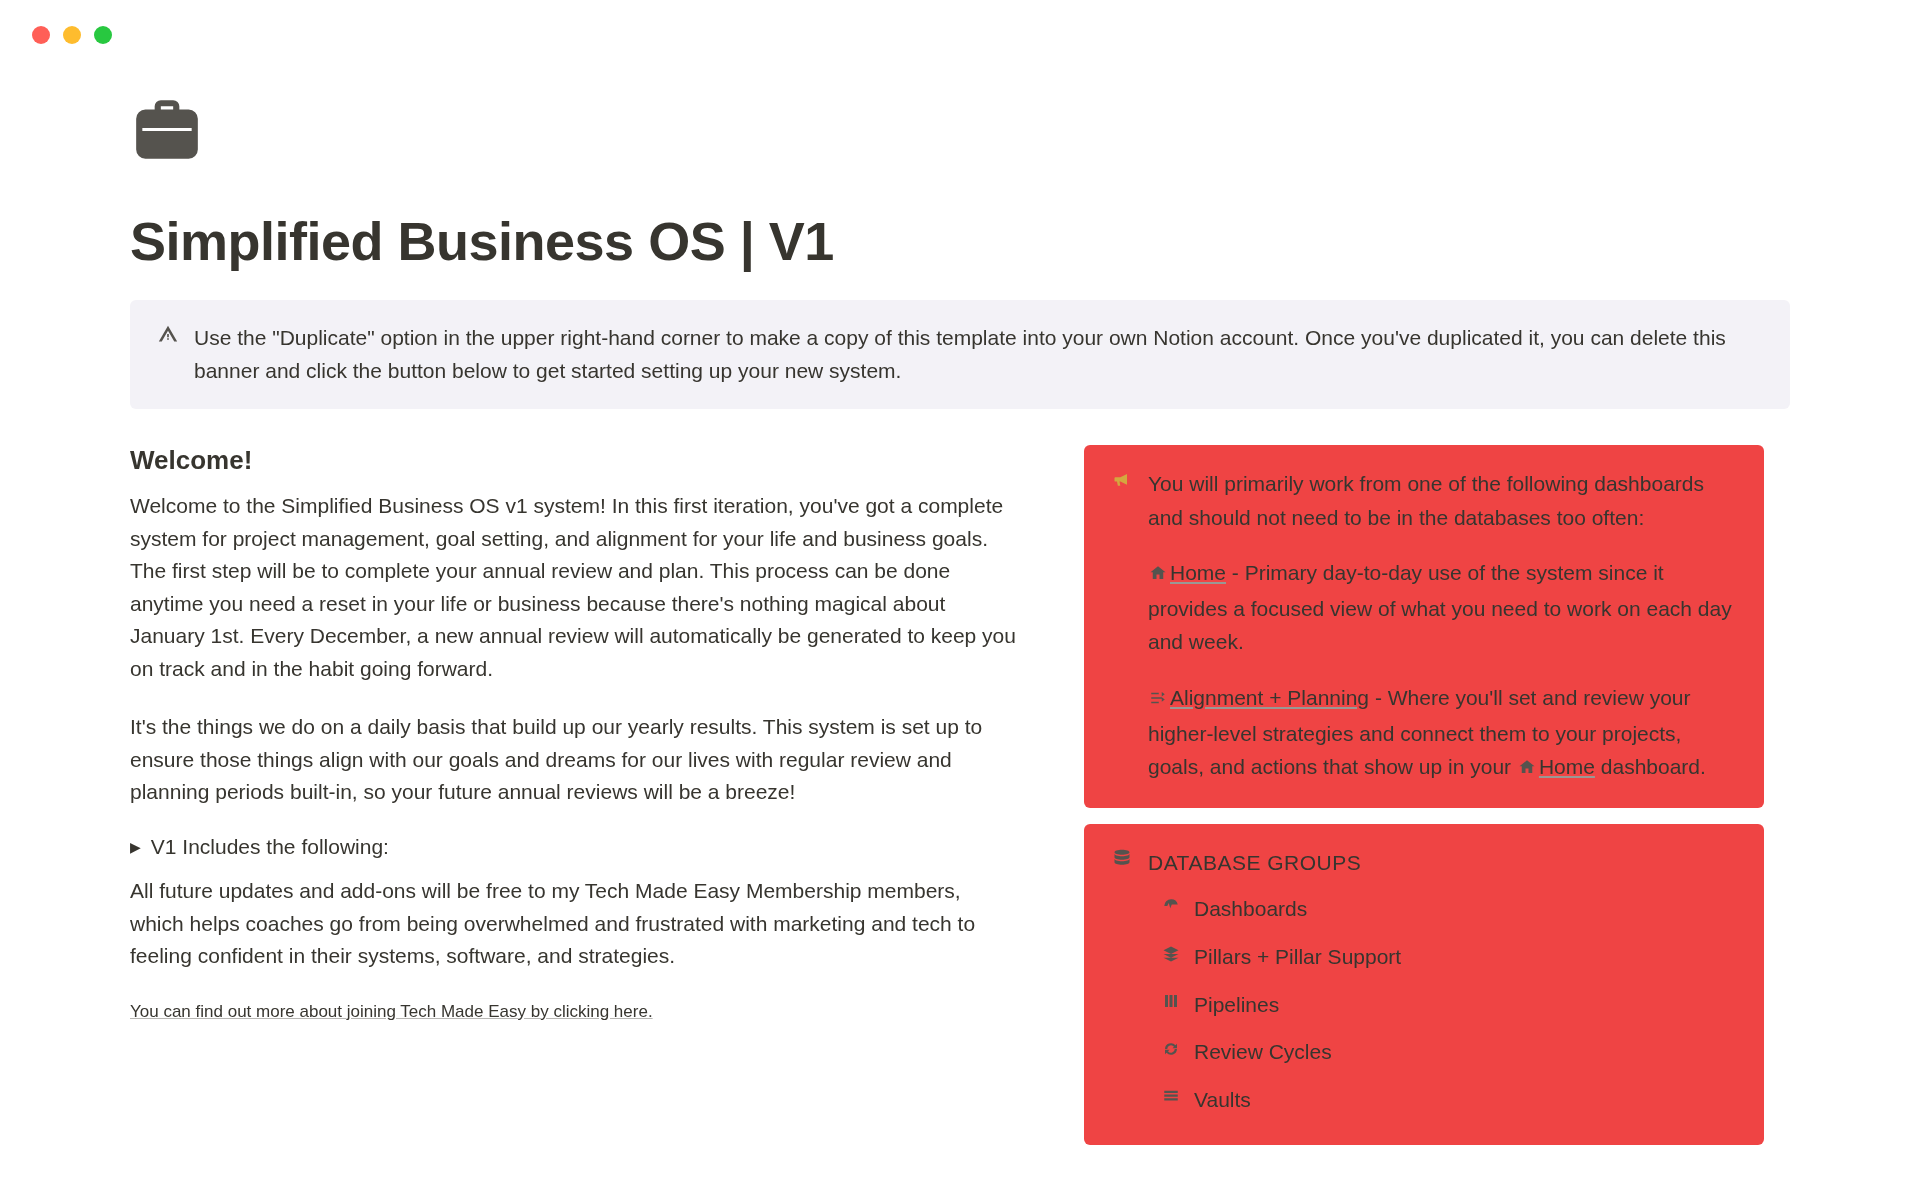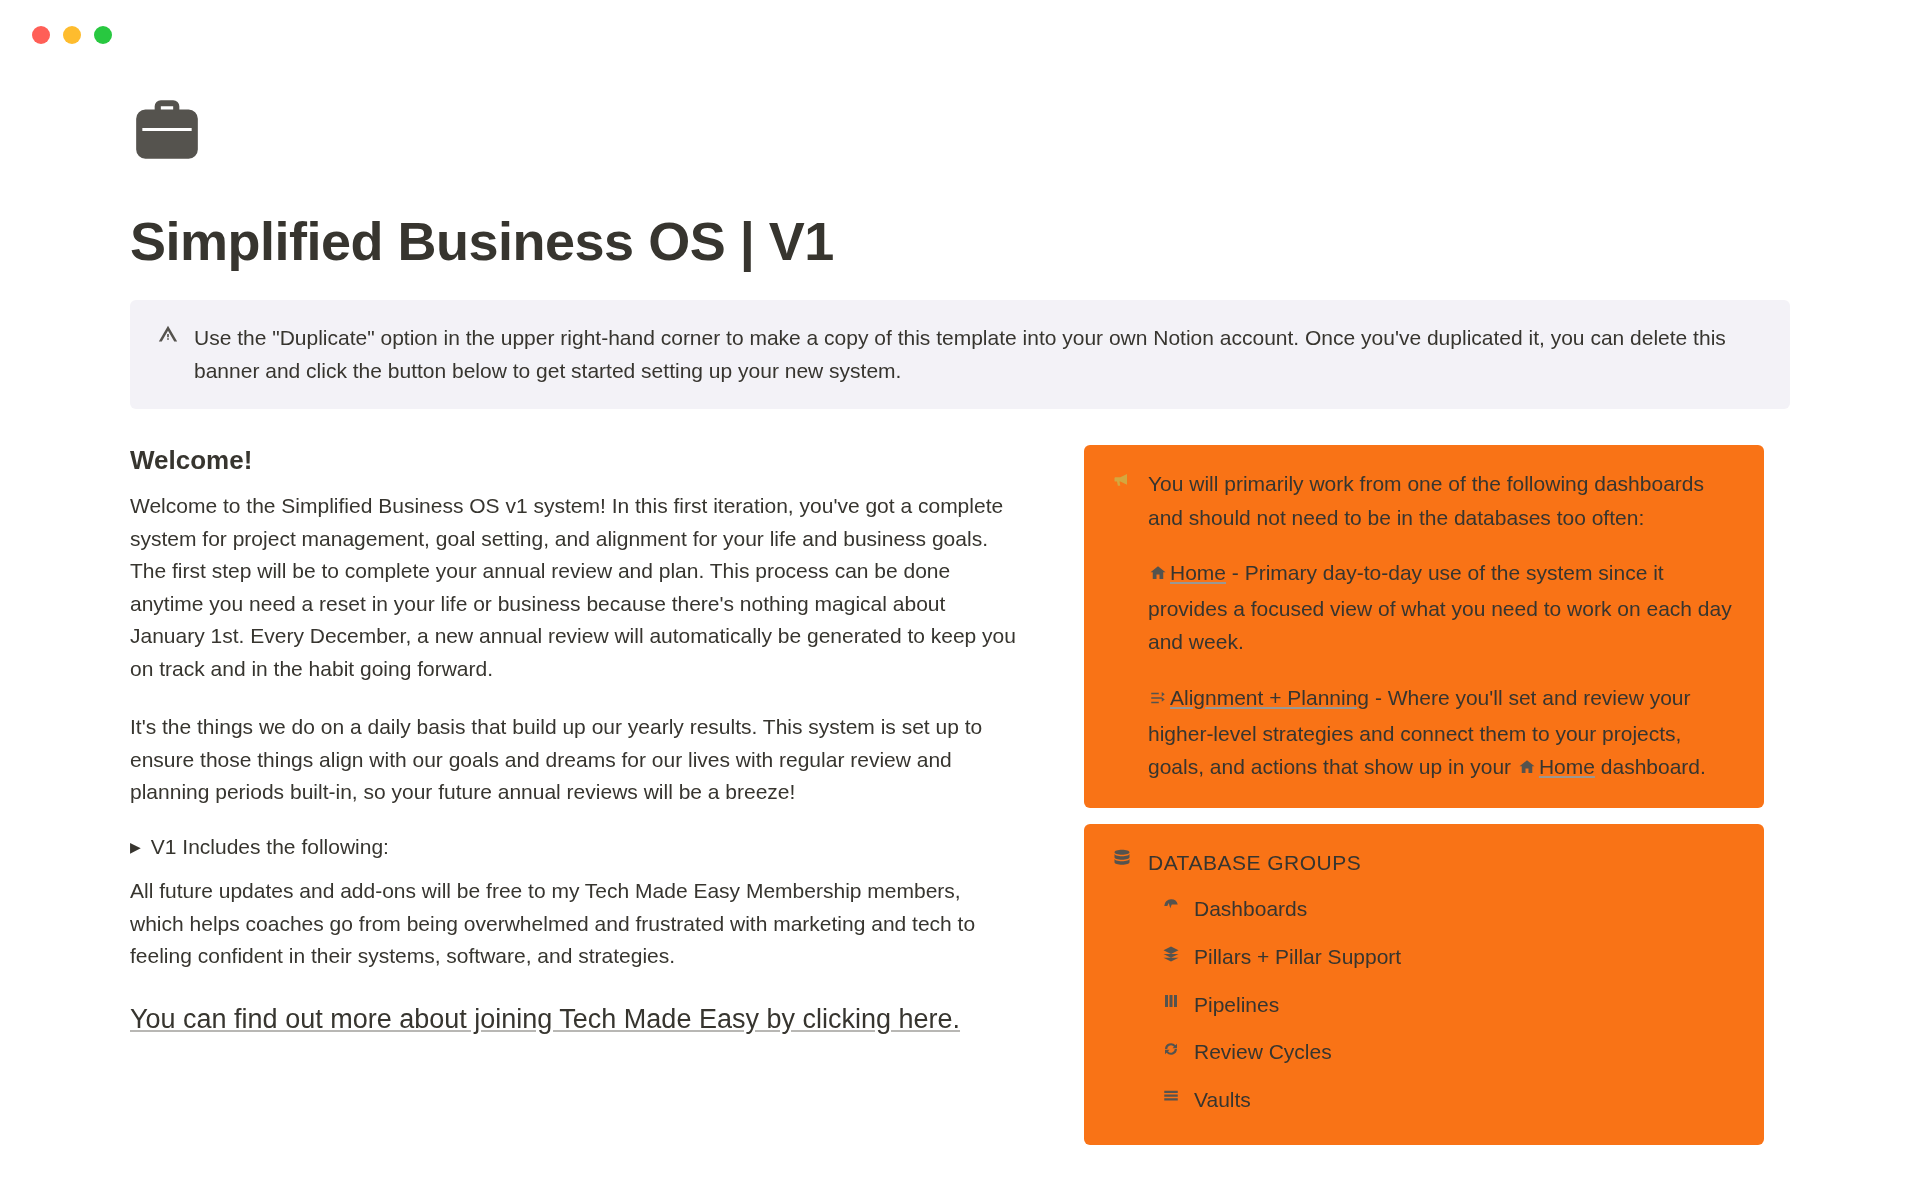--- a/index.html
+++ b/index.html
@@ -14,22 +14,22 @@
 .banner { background:#f3f2f7; border-radius:6px; padding:22px 28px; display:flex; gap:16px; margin-bottom:36px; }
 .banner-icon { flex-shrink:0; font-size:20px; color:#55534e; margin-top:2px; }
 .banner-text { font-size:21px; line-height:1.55; color:#37352f; }
 .columns { display:flex; gap:64px; }
 .left { flex:1; max-width:890px; }
 .right { width:680px; flex-shrink:0; }
 h2 { font-size:26px; font-weight:700; margin-bottom:14px; }
 p { font-size:21px; line-height:1.55; margin-bottom:26px; }
 .toggle-row { display:flex; align-items:center; gap:10px; font-size:21px; margin-bottom:16px; cursor:pointer; }
 .toggle-row .tri { font-size:14px; }
-.link { text-decoration:underline; text-decoration-color:#b8b7b4; color:#37352f; cursor:pointer; font-size:27px; line-height:1.55; }
-.callout { background:#f97316; border-radius:6px; padding:22px 28px; display:flex; gap:16px; margin-bottom:16px; }
+.link { text-decoration:underline; text-decoration-color:#b8b7b4; color:#37352f; cursor:pointer; font-size:17px; line-height:1.55; }
+.callout { background:#ef4444; border-radius:6px; padding:22px 28px; display:flex; gap:16px; margin-bottom:16px; }
 .callout-icon { flex-shrink:0; font-size:20px; margin-top:2px; }
 .callout-icon.megaphone { color:#d4a73f; }
 .callout-icon.db { color:#55534e; }
 .callout-body { font-size:21px; line-height:1.6; flex:1; }
 .callout-body .section { margin-top:22px; }
 .inline-icon { display:inline-block; width:20px; text-align:center; margin-right:2px; vertical-align:-2px; }
 .ulink { text-decoration:underline; text-decoration-color:#9a9894; font-weight:500; cursor:pointer;margin-top:36px; }
 .db-list { margin-top:6px; }
 .db-item { display:flex; align-items:center; gap:12px; padding:7px 0 7px 12px; font-size:21px; cursor:pointer; }
 .db-item .ic { width:22px; text-align:center; color:#55534e; font-size:19px; }

